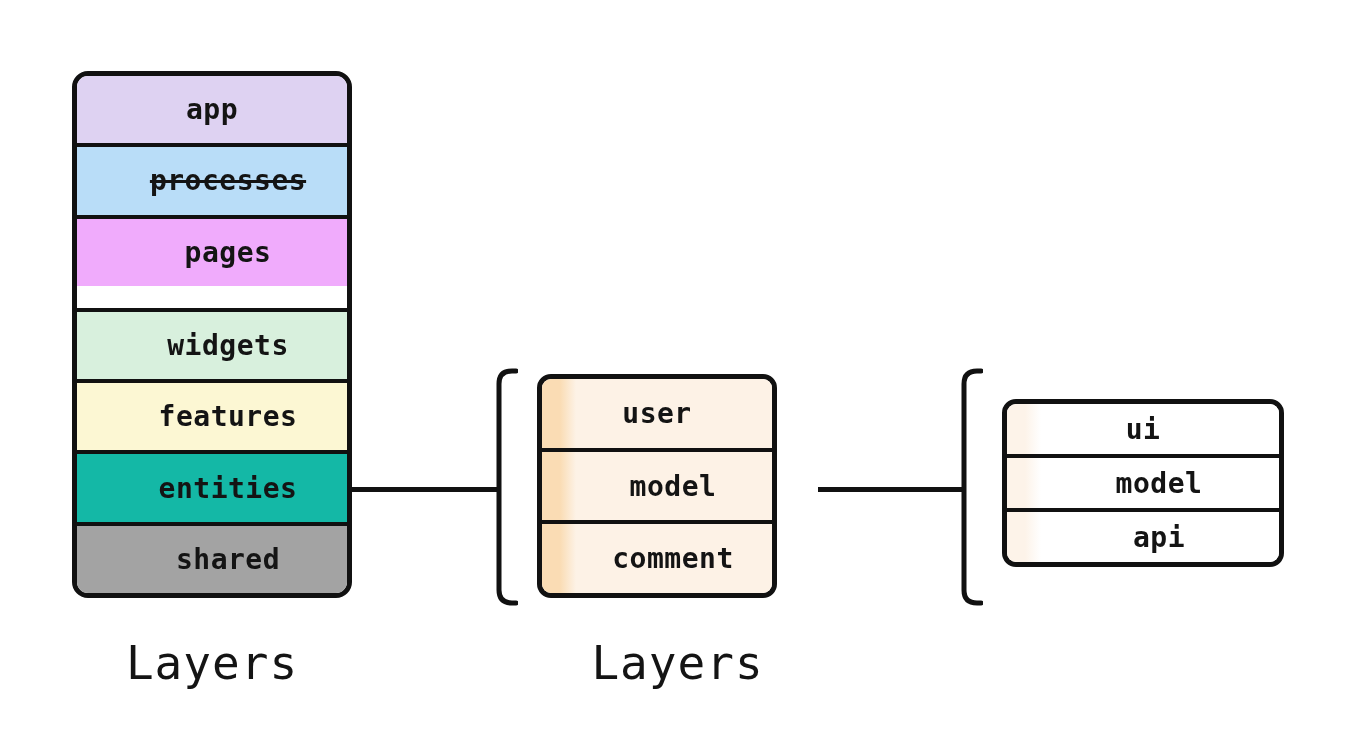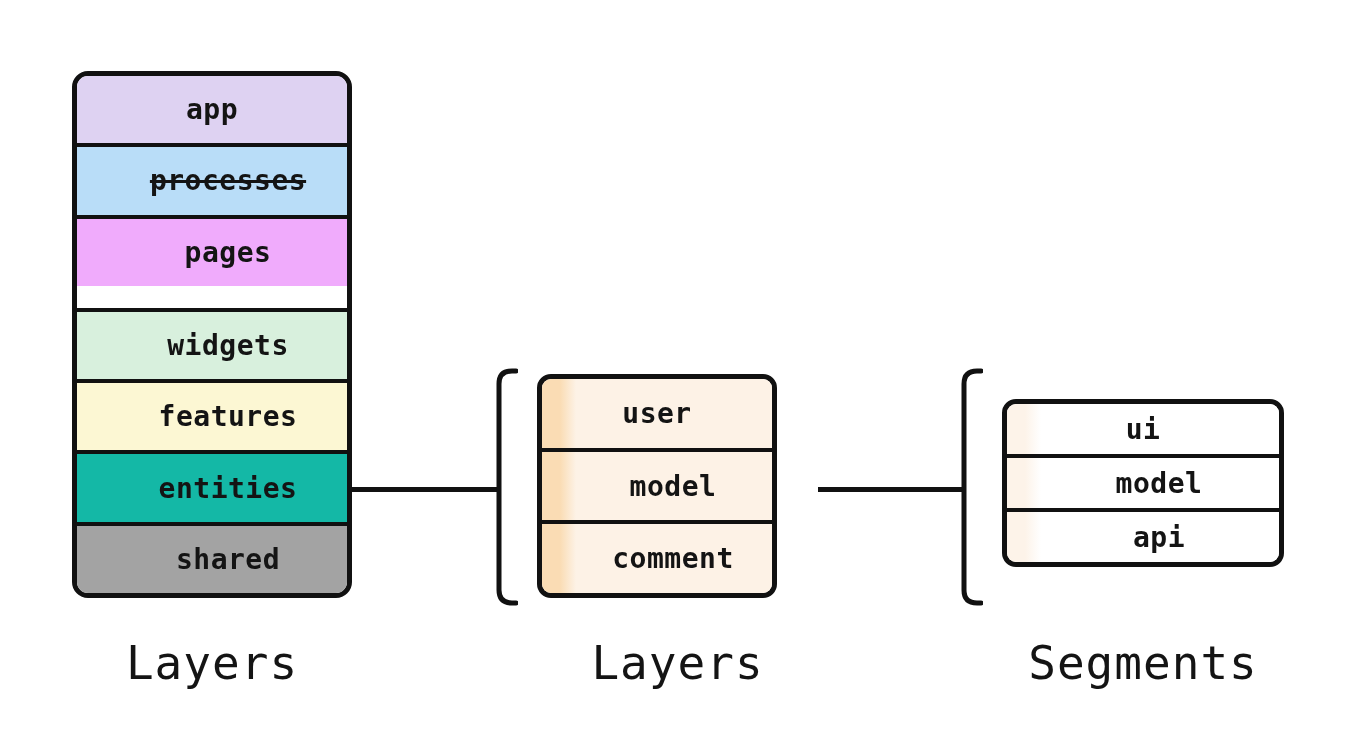--- a/index.html
+++ b/index.html
@@ -160,15 +160,14 @@
     <div class="row striped-row">
       <span>model</span>
     </div>
     <div class="row striped-row">
       <span>api</span>
     </div>
   </div>
 
   <div class="caption" id="layers-caption">Layers</div>
   <div class="caption" id="slices-caption">Layers</div>
-  <div class="caption" id="segments-caption">Segments</div>
 
 </div>
 
 </body></html>

